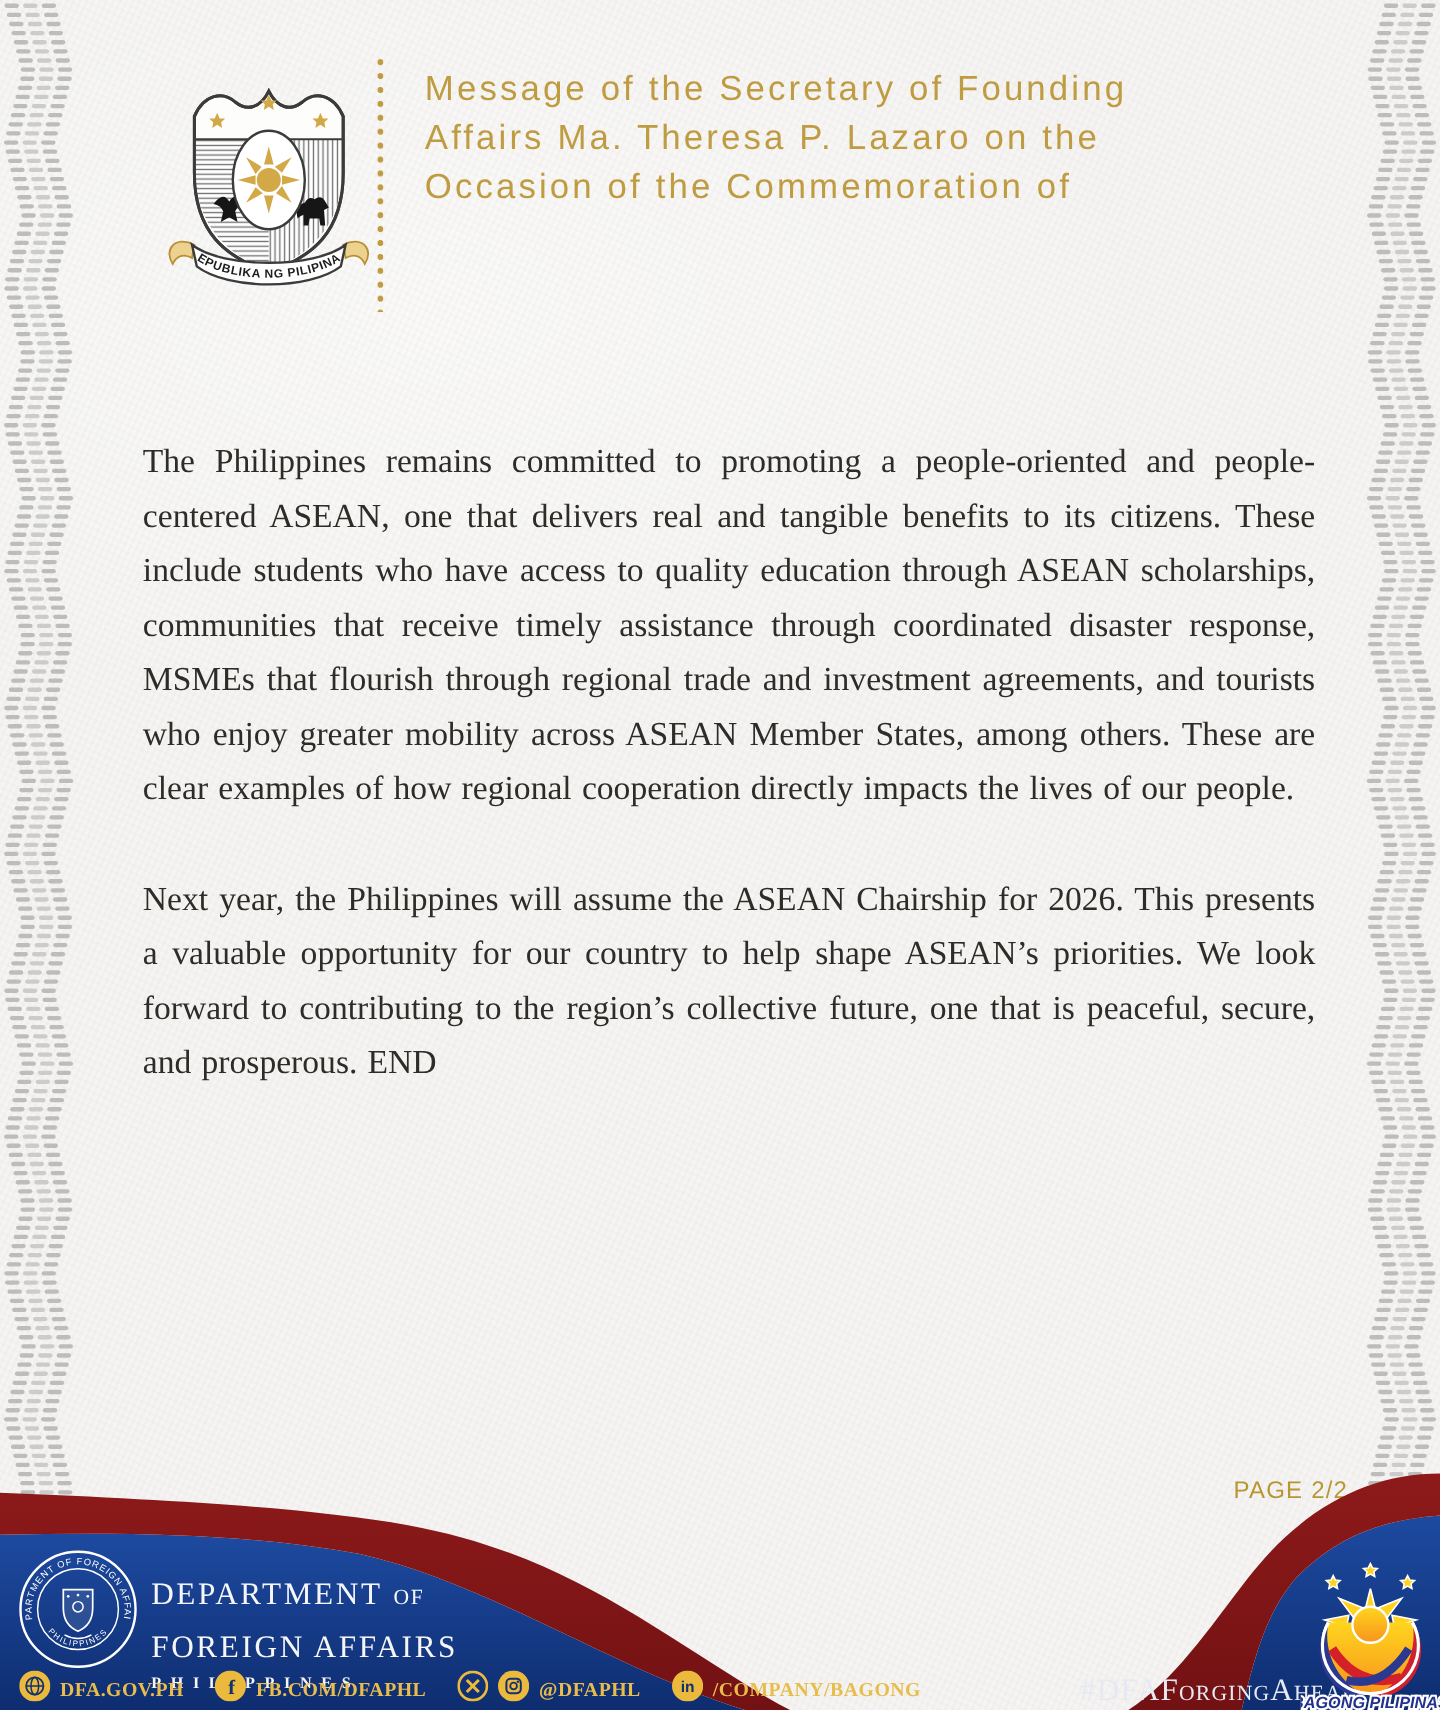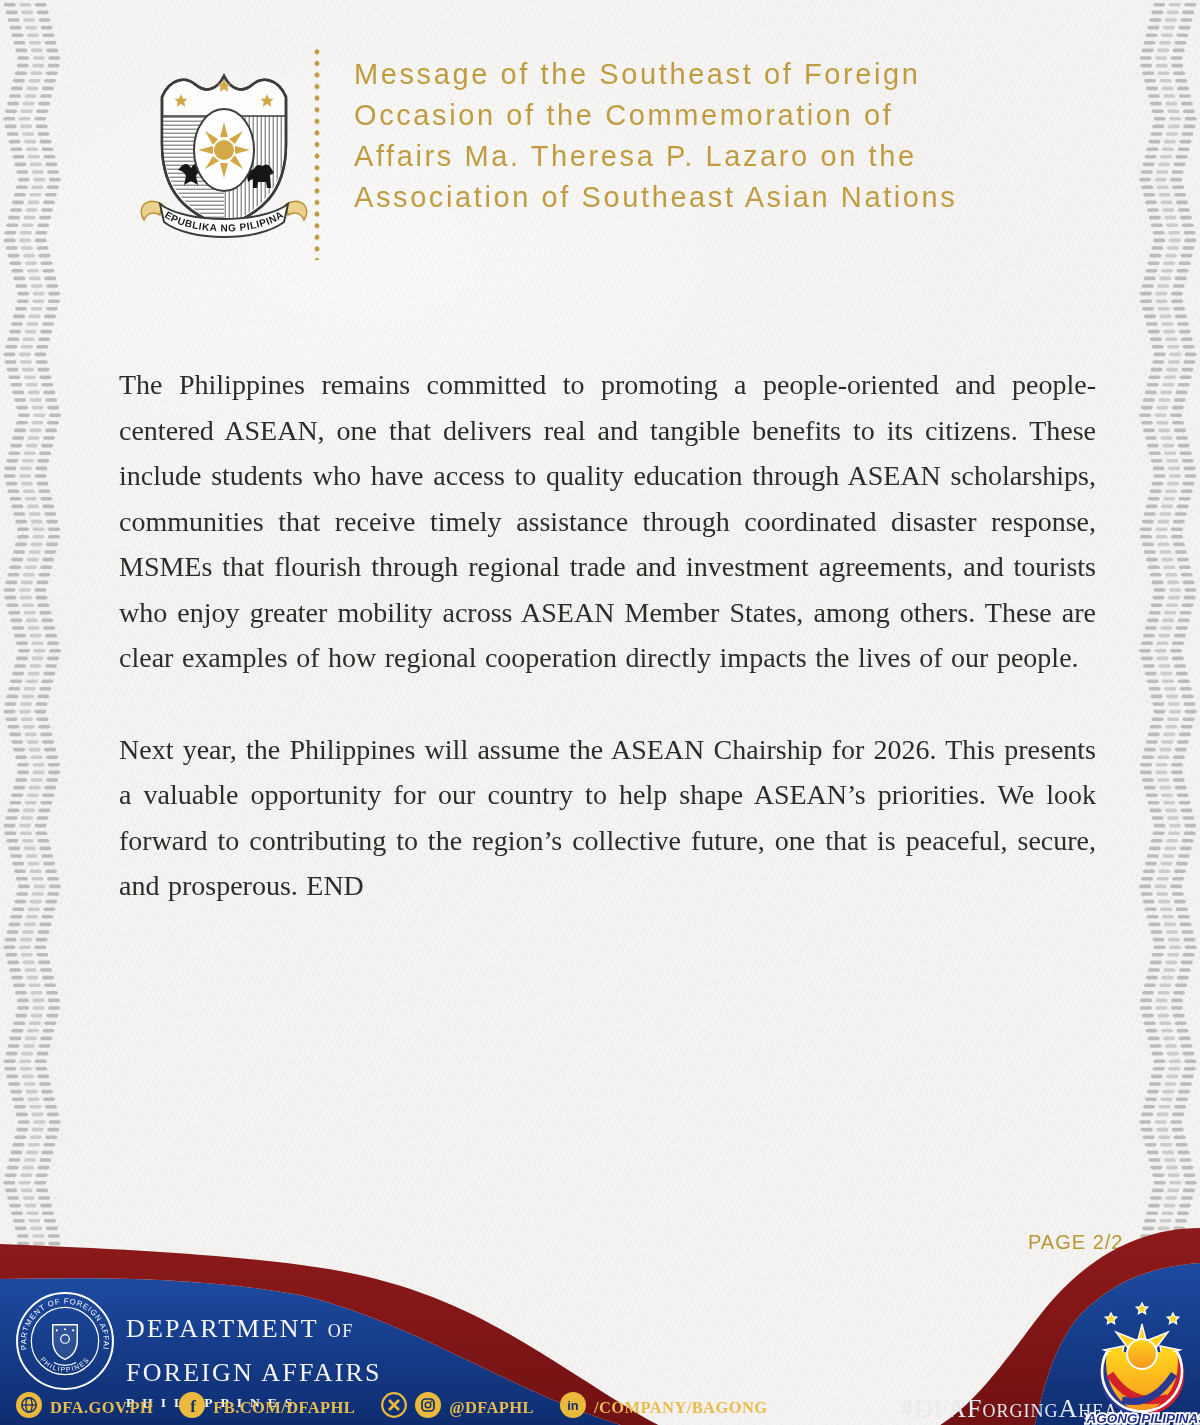--- a/index.html
+++ b/index.html
@@ -1238,24 +1238,23 @@
     <path d="M32,152 C58,172 134,172 160,152 L156,170 C130,190 62,190 36,170 Z" fill="#ffffff" stroke="#3b3b3b" stroke-width="2" data-interactable="false"></path>
     <path id="bannerPath" d="M38,166 C66,184 126,184 154,166" fill="none"></path>
     <text font-size="10" letter-spacing="0.6" fill="#1c1c1c" font-family="Liberation Sans, sans-serif" font-weight="bold">
       <textPath href="#bannerPath" startOffset="50%" text-anchor="middle" data-interactable="false">REPUBLIKA NG PILIPINAS</textPath>
     </text>
   </svg>
 
   <div class="dotline" data-interactable="false"></div>
 
   <div class="title" data-interactable="false">
-    <div data-interactable="false">Message of the Southeast of Foreign</div>
+    <div data-interactable="false">Message of the Secretary of Founding</div>
+    <div data-interactable="false">Affairs Ma. Theresa P. Lazaro on the</div>
     <div data-interactable="false">Occasion of the Commemoration of</div>
-    <div data-interactable="false">Affairs Ma. Theresa P. Lazaro on the</div>
-    <div data-interactable="false">Association of Southeast Asian Nations</div>
   </div>
 
   <div class="bodytext" data-interactable="false">
     <p data-interactable="false">The Philippines remains committed to promoting a people-oriented and people-centered ASEAN, one that delivers real and tangible benefits to its citizens. These include students who have access to quality education through ASEAN scholarships, communities that receive timely assistance through coordinated disaster response, MSMEs that flourish through regional trade and investment agreements, and tourists who enjoy greater mobility across ASEAN Member States, among others. These are clear examples of how regional cooperation directly impacts the lives of our people.</p>
     <p data-interactable="false">Next year, the Philippines will assume the ASEAN Chairship for 2026. This presents a valuable opportunity for our country to help shape ASEAN’s priorities. We look forward to contributing to the region’s collective future, one that is peaceful, secure, and prosperous. END</p>
   </div>
 
   <div class="pagelabel" data-interactable="false">PAGE 2/2</div>
 
   <svg class="footer-wave" viewBox="0 0 1200 230" preserveAspectRatio="none" data-interactable="false">

